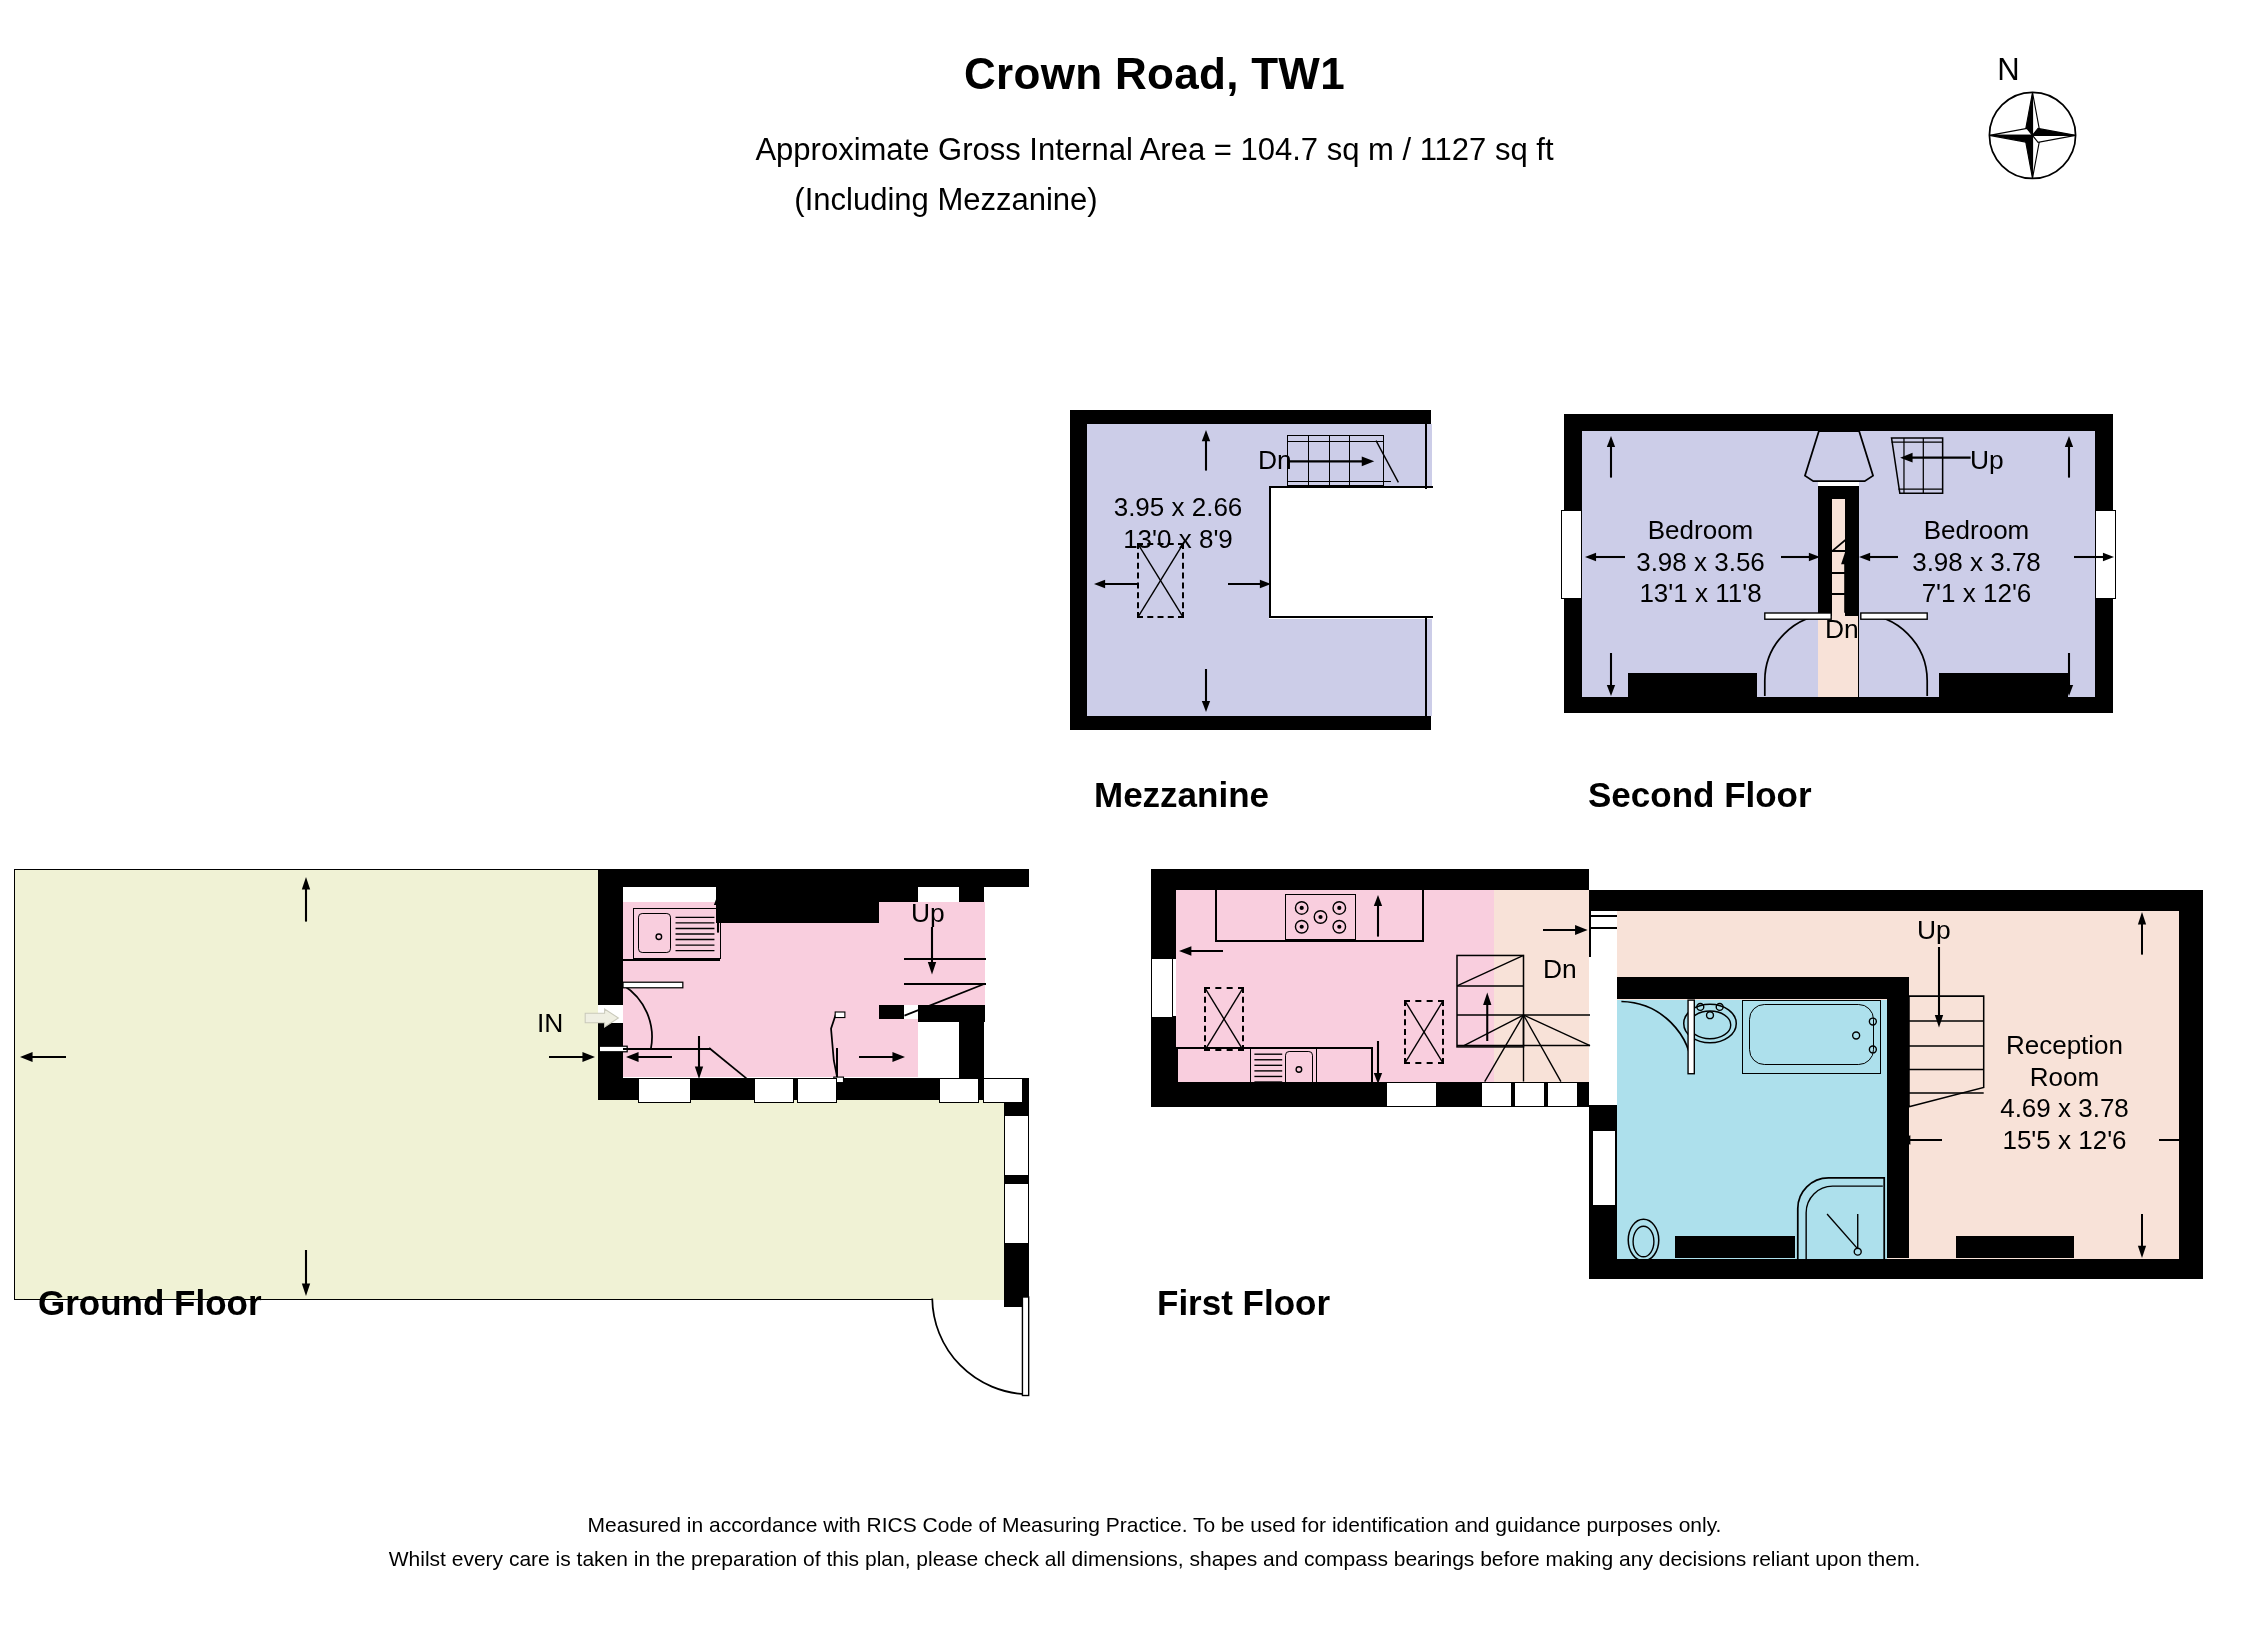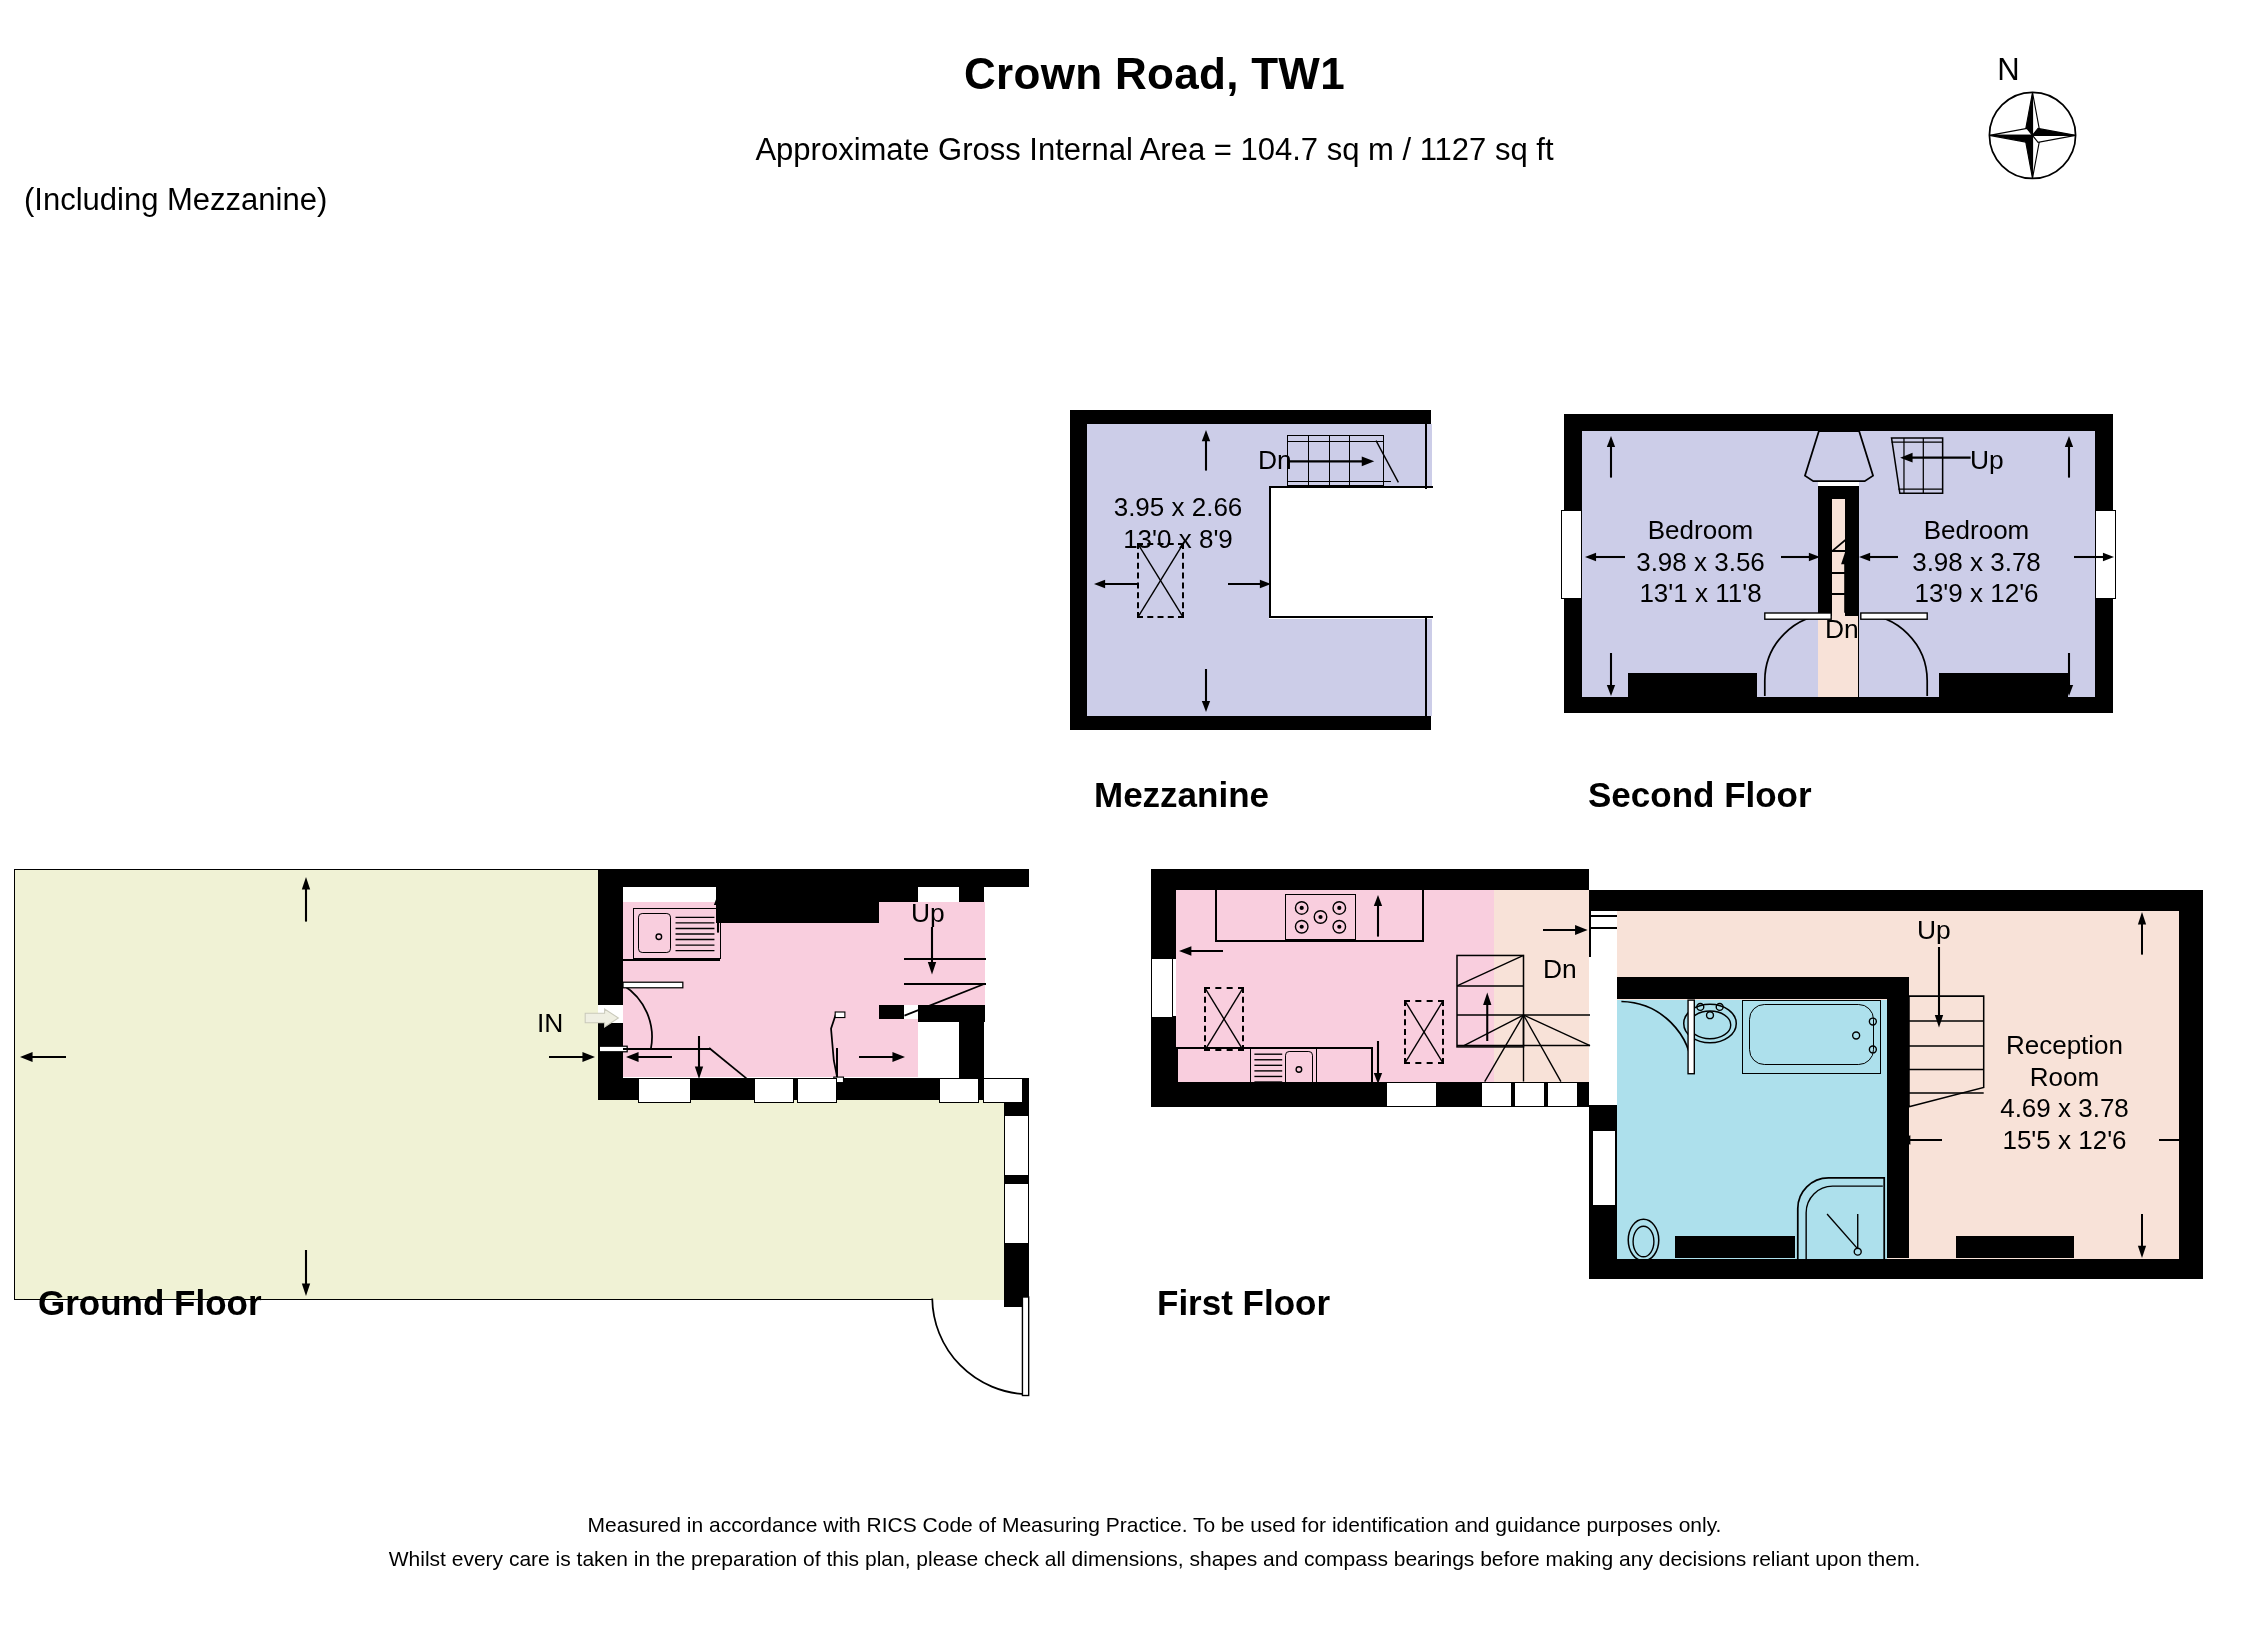--- a/index.html
+++ b/index.html
@@ -2,21 +2,21 @@
 <html style="font-size:11px"><head>
 <meta charset="utf-8">
 <style>
   html,body{margin:0;padding:0;background:#ffffff;}
   body{width:2261px;height:1629px;position:relative;
        font-family:"Liberation Sans","DejaVu Sans",sans-serif;color:#000;}
   .abs{position:absolute;padding-left:24px;}
   
   #title{left:0;top:49px;width:2261px;text-align:center;font-size:44px;font-weight:bold;letter-spacing:0.3px;}
   #area-line{left:0;top:132px;width:2261px;text-align:center;font-size:31px;}
-  #incl-line{left:0;top:182px;width:1844px;font-size:31px;}
+  #incl-line{left:0;top:182px;width:1844px;text-align:center;font-size:31px;}
   
   #compass{left:1939px;top:52px;width:139px;height:132px;}
   #compass .n{position:absolute;left:0;top:0;width:139px;text-align:center;font-size:31px;}
   
   .floor-caption{font-size:35px;font-weight:bold;}
   
   .plan{position:absolute;}
   .wall{position:absolute;background:#000;}
   .fill{position:absolute;}
   .fill-lav{background:#cccde8;}
@@ -217,21 +217,21 @@
   </svg>
 
   <div class="rlabel" style="left:42px;top:101px;width:189px;">
     <div>Bedroom</div>
     <div>3.98 x 3.56</div>
     <div>13'1 x 11'8</div>
   </div>
   <div class="rlabel" style="left:318px;top:101px;width:189px;">
     <div>Bedroom</div>
     <div>3.98 x 3.78</div>
-    <div>13'9 x 12'6</div>
+    <div>7'1 x 12'6</div>
   </div>
 </div>
 <div class="abs floor-caption" style="left:1564px;top:775px;">Second Floor</div>
 
 <div class="plan" id="ground-floor" style="left:14px;top:869px;width:1043px;height:431px;">
 
   <div class="fill fill-green" style="left:0;top:0;width:584px;height:431px;"></div>
   <div class="fill fill-green" style="left:584px;top:229px;width:431px;height:202px;"></div>
   <div class="thinline" style="left:0;top:0;width:584px;height:1.4px;"></div>
   <div class="thinline" style="left:0;top:0;width:1.4px;height:431px;"></div>

